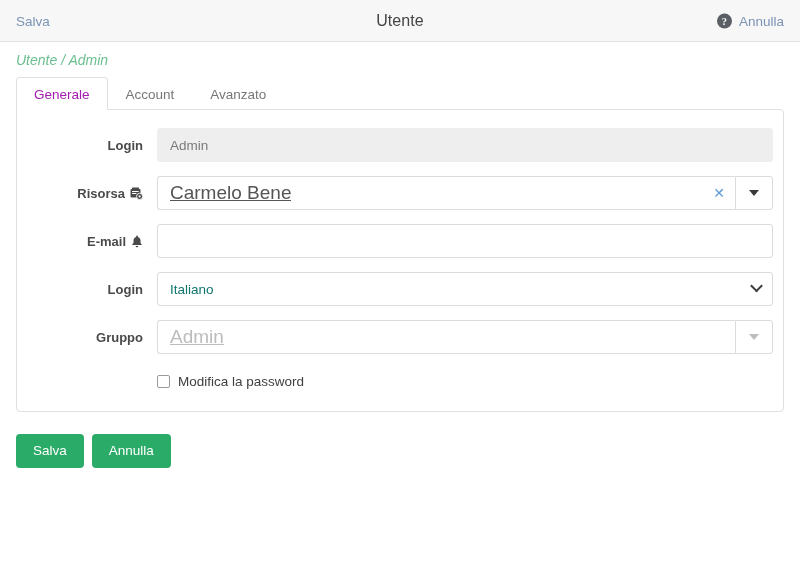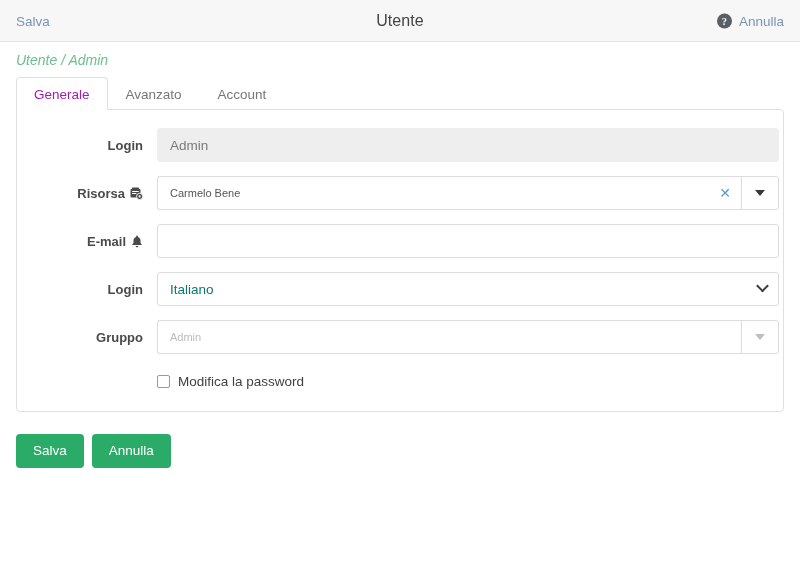--- a/index.html
+++ b/index.html
@@ -103,21 +103,21 @@
     border-color: #e0e0e0;
     border-bottom-color: #ffffff;
   }
 
   
   .panel {
     margin: 0 16px;
     border: 1px solid #e0e0e0;
     border-radius: 0 4px 4px 4px;
     background: #ffffff;
-    padding: 18px 4px 22px 10px;
+    padding: 18px 10px 22px 10px;
     box-sizing: border-box;
   }
 
   .form-row {
     display: flex;
     align-items: center;
     margin-bottom: 14px;
     padding: 0 0 0 0;
   }
   .form-row:last-child { margin-bottom: 0; }
@@ -189,25 +189,26 @@
     height: 34px;
     border: 1px solid #dcdcdc;
     border-right: none;
     border-radius: 3px 0 0 3px;
     background: #ffffff;
     box-sizing: border-box;
     padding: 0 34px 0 12px;
     min-width: 0;
   }
   .combo-value {
-    font-size: 11px;
+    font-size: 19px;
     color: #555555;
     white-space: nowrap;
     overflow: hidden;
     text-overflow: ellipsis;
+    text-decoration: underline;
   }
   .combo-value.muted { color: #bcbcbc; }
   .combo-clear {
     position: absolute;
     right: 10px;
     top: 50%;
     transform: translateY(-50%);
     color: #5b9bd5;
     font-size: 14px;
     cursor: pointer;
@@ -325,22 +326,22 @@
   <div class="topbar-right">
     <span class="help-icon">?</span>
     <span class="link-action">Annulla</span>
   </div>
 </div>
 
 <div class="breadcrumb">Utente / Admin</div>
 
 <div class="tabs-wrap">
   <div class="tab active">Generale</div>
+  <div class="tab">Account</div>
   <div class="tab">Avanzato</div>
-  <div class="tab">Account</div>
 </div>
 
 <div class="panel">
 
   <div class="form-row">
     <div class="form-label">Login</div>
     <div class="form-control">
       <div class="input-readonly">Admin</div>
     </div>
   </div>

